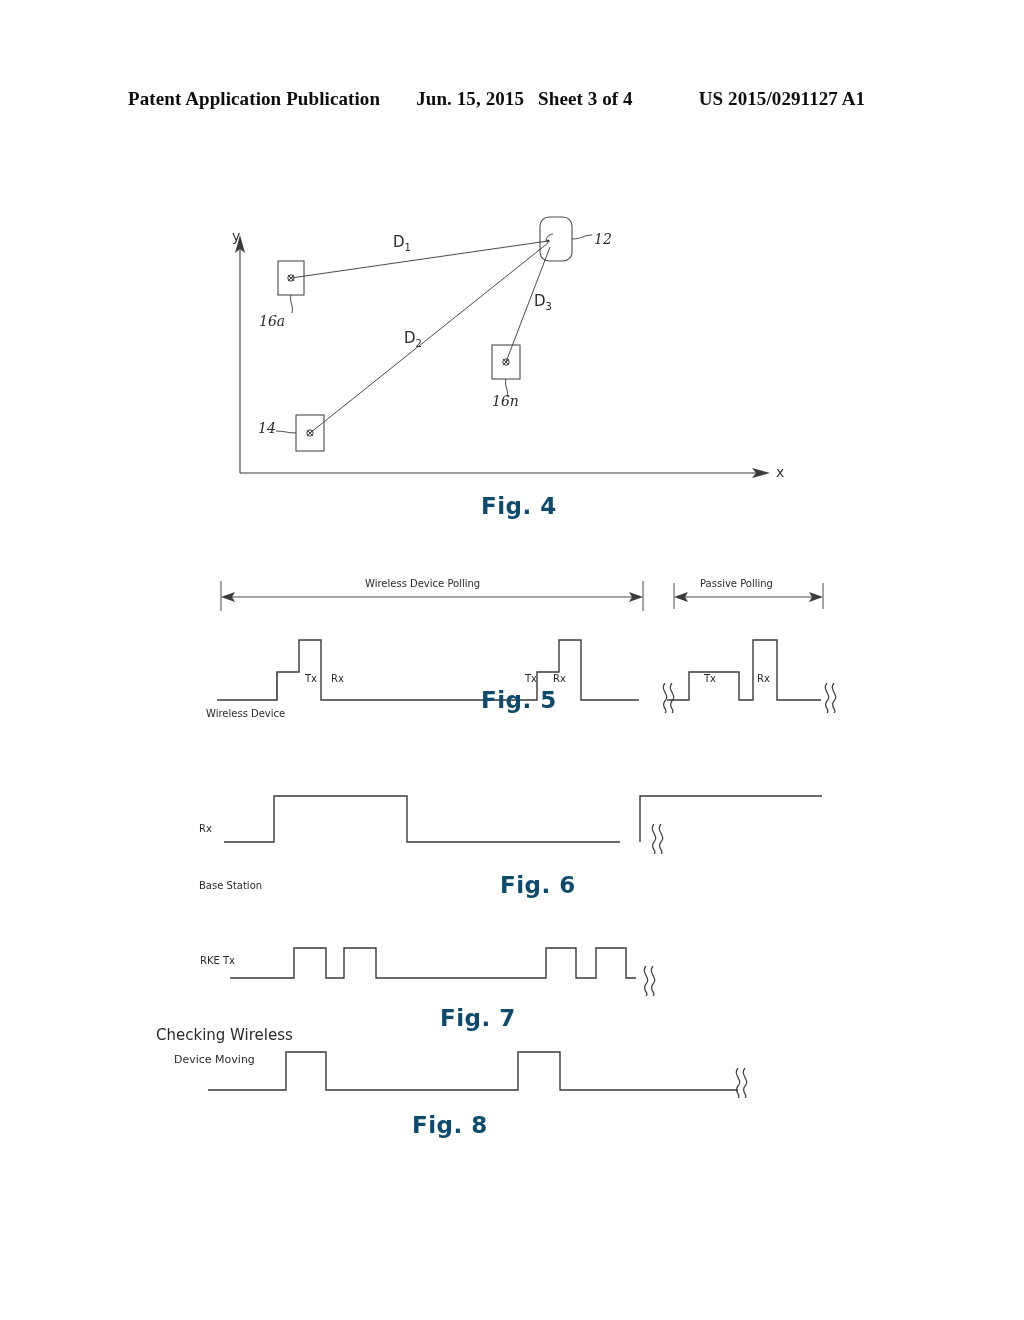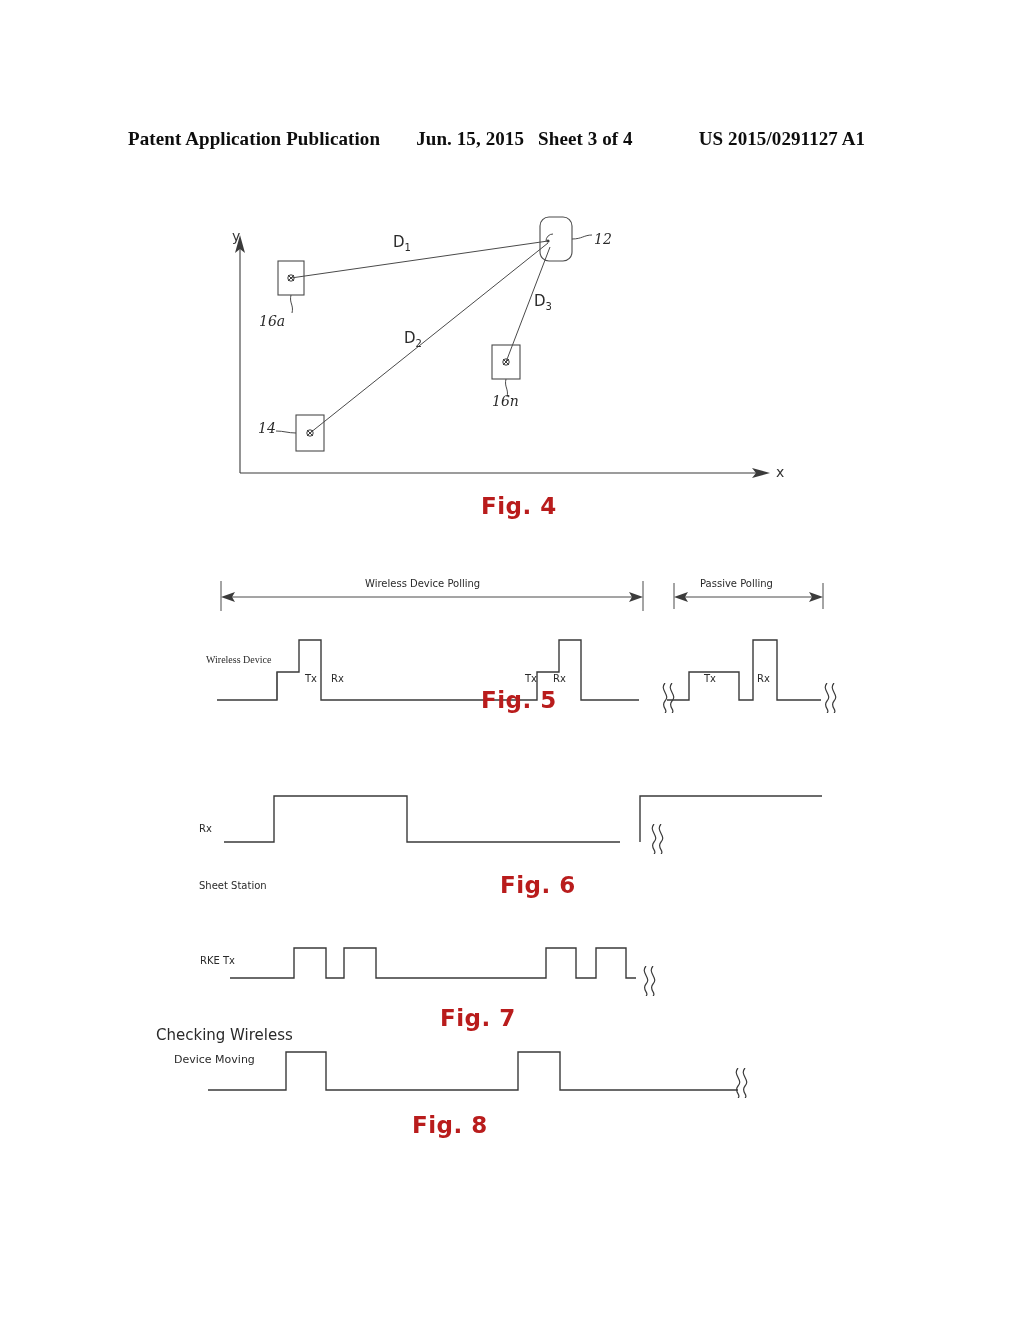--- a/index.html
+++ b/index.html
@@ -24,35 +24,34 @@
     width: 768px;
     height: 26px;
     font-family: "Liberation Serif", serif;
     font-weight: bold;
     font-size: 19px;
     letter-spacing: 0.1px;
     color: #0d0d0d;
     display: flex;
     align-items: center;
     white-space: nowrap;
-    margin-top: 40px;
   }
   .hdr-pub   { }
   .hdr-date  { margin-left: 36px; }
   .hdr-sheet { margin-left: 14px; }
   .hdr-num   { margin-left: 66px; }
 
   
   .fig-caption {
     position: absolute;
     font-family: "DejaVu Sans", sans-serif;
     font-weight: bold;
     font-size: 23px;
     letter-spacing: 0.5px;
-    color: #b91c1c;
+    color: #0c4a6e;
     white-space: nowrap;
   }
 
   
   .dtext {
     position: absolute;
     font-family: "DejaVu Sans", sans-serif;
     font-size: 10px;
     color: #2a2a2a;
     white-space: nowrap;
@@ -213,21 +212,21 @@
   <div style="position:absolute; left:817px; top:683px;">
     <svg width="22" height="30" viewBox="0 0 22 30">
       <path d="M10,0 C4,7 16,12 10,18 C5,24 14,27 10,30" fill="none" stroke="#3a3a3a" stroke-width="1.2"></path>
       <path d="M17,0 C11,7 23,12 17,18 C12,24 21,27 17,30" fill="none" stroke="#3a3a3a" stroke-width="1.2"></path>
     </svg>
   </div>
 
   <span class="dtext" style="left:365px; top:578px;">Wireless Device Polling</span>
   <span class="dtext" style="left:700px; top:578px;">Passive Polling</span>
 
-  <span class="dtext" style="left:206px; top:654px;font-family:Liberation Serif, serif;">Wireless Device</span>
+  <span class="dtext" style="left:206px; top:708px;">Wireless Device</span>
 
   <span class="dtext" style="left:305px; top:673px;">Tx</span>
   <span class="dtext" style="left:331px; top:673px;">Rx</span>
   <span class="dtext" style="left:525px; top:673px;">Tx</span>
   <span class="dtext" style="left:553px; top:673px;">Rx</span>
   <span class="dtext" style="left:704px; top:673px;">Tx</span>
   <span class="dtext" style="left:757px; top:673px;">Rx</span>
 
   <div class="fig-caption" style="left:481px; top:687px;">Fig. 5</div>
 </div>
@@ -244,21 +243,21 @@
   </svg>
 
   <div style="position:absolute; left:644px; top:824px;">
     <svg width="22" height="30" viewBox="0 0 22 30">
       <path d="M10,0 C4,7 16,12 10,18 C5,24 14,27 10,30" fill="none" stroke="#3a3a3a" stroke-width="1.2"></path>
       <path d="M17,0 C11,7 23,12 17,18 C12,24 21,27 17,30" fill="none" stroke="#3a3a3a" stroke-width="1.2"></path>
     </svg>
   </div>
 
   <span class="dtext" style="left:199px; top:823px;">Rx</span>
-  <span class="dtext" style="left:199px; top:880px;">Sheet Station</span>
+  <span class="dtext" style="left:199px; top:880px;">Base Station</span>
 
   <div class="fig-caption" style="left:500px; top:872px;">Fig. 6</div>
 </div>
 
 <div>
   <svg class="canvas" style="left:228px; top:938px;" width="620" height="48" viewBox="0 0 620 48">
 
     <path class="wave" d="
       M2,40 L66,40
       L66,10 L98,10

